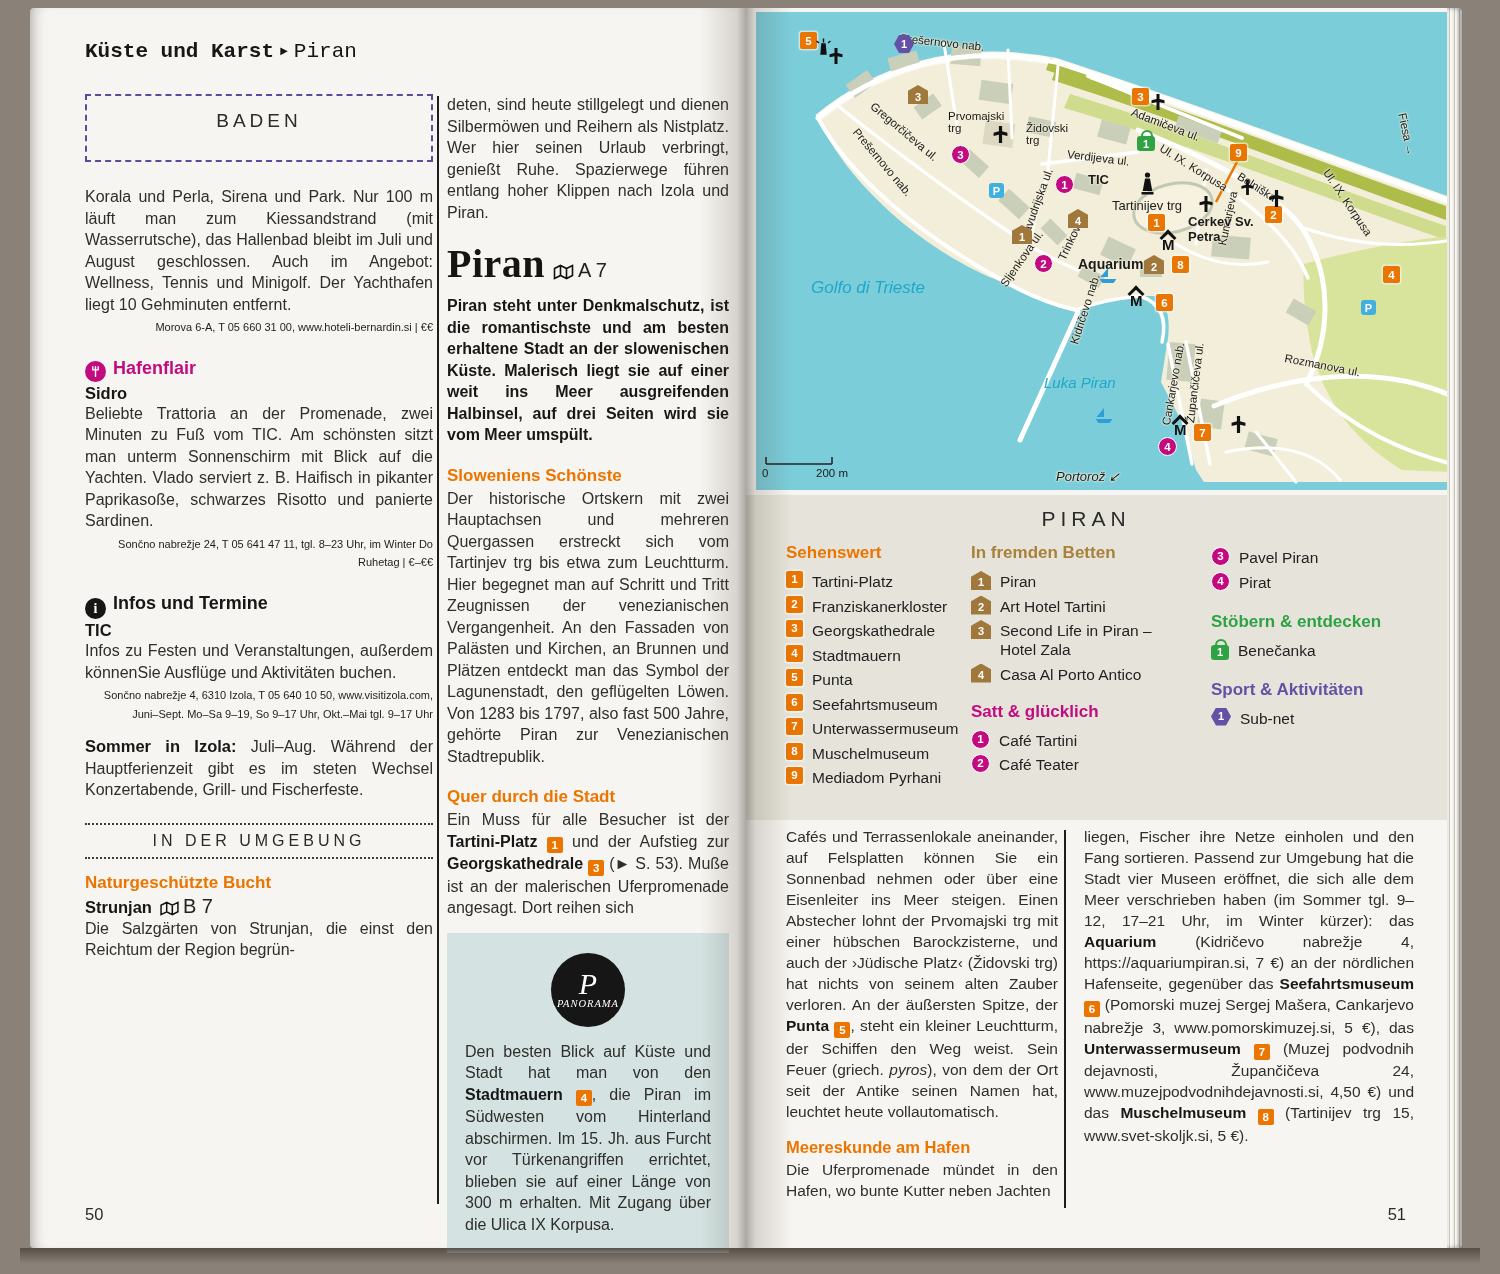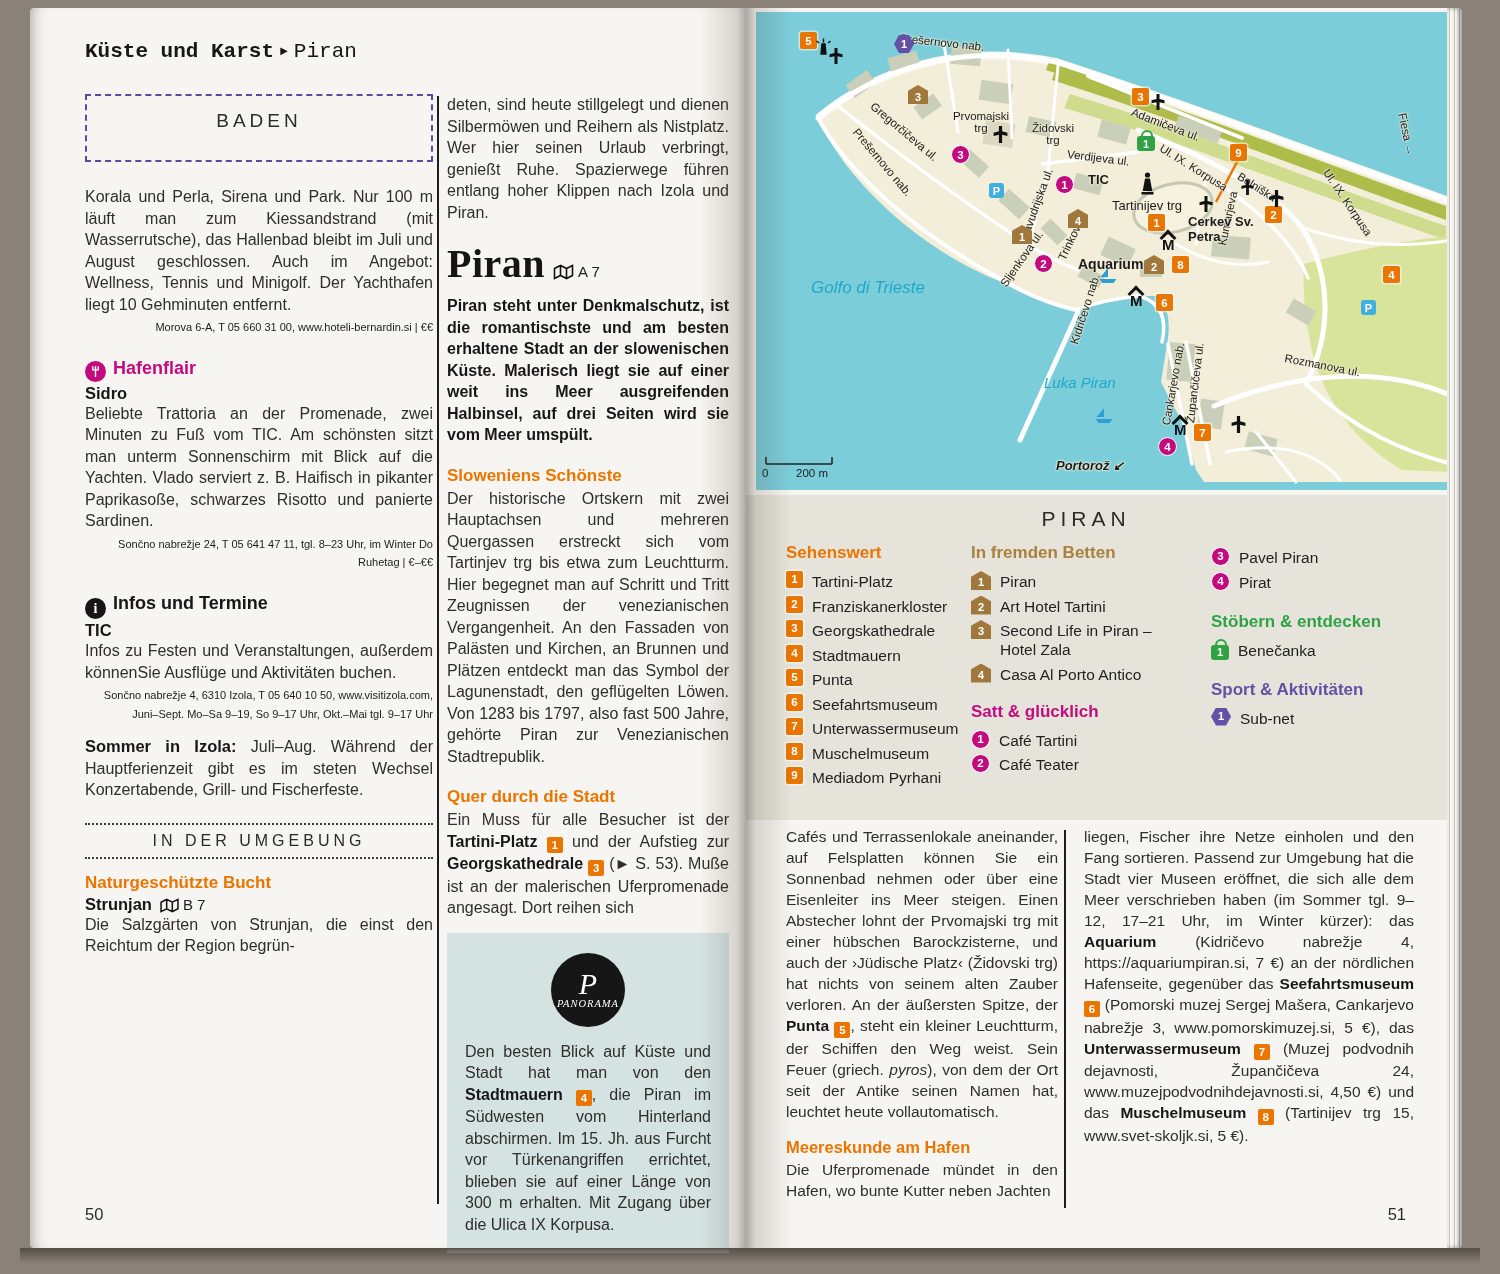--- a/index.html
+++ b/index.html
@@ -38,40 +38,40 @@
   .h-mag{color:#c30b80;font-weight:bold;font-size:18px}
   .h-blk{color:#171717;font-weight:bold;font-size:18px}
 
   .dotline{border-top:2.5px dotted #3c3c3c;height:0}
   .umg .hand{font-size:16px;margin:7px 0}
 
   .pno{position:absolute;font-size:16.5px;color:#2b2b2b;top:1197px}
 
   
   .bigtitle{font-family:"Liberation Serif",serif;font-weight:bold;font-size:40px;color:#171512;letter-spacing:.5px}
-  .mapref{font-size:15px;color:#222;font-family:"Liberation Sans",sans-serif;font-weight:normal;margin-left:8px;white-space:nowrap}
+  .mapref{font-size:20px;color:#222;font-family:"Liberation Sans",sans-serif;font-weight:normal;margin-left:8px;white-space:nowrap}
   .mapref svg{vertical-align:-3px;margin-right:4px}
 
   .intro{font-weight:bold;color:#171717}
 
   
   .bsq{display:inline-block;width:16px;height:16px;background:#ea7500;color:#fff;font-weight:bold;font-size:11.5px;line-height:16px;text-align:center;border-radius:2px;vertical-align:-2.5px;font-style:normal}
 
   
   .pan{background:#d4e3e1;padding:16px 18px 18px;margin-top:14px}
   .pan .pc{width:74px;height:74px;border-radius:50%;background:#161616;margin:4px auto 14px;display:flex;flex-direction:column;align-items:center;justify-content:center;color:#fff;font-family:"Liberation Serif",serif;font-style:italic}
   .pan .pc .p{font-size:30px;line-height:28px}
   .pan .pc .pt{font-size:10.5px;letter-spacing:1px}
 
   
   .map{position:absolute;left:10px;top:4px;width:696px;height:478px;overflow:hidden}
   .map svg.base{position:absolute;left:0;top:0}
   .ml{position:absolute;font-size:11.5px;color:#1b1b1b;white-space:nowrap;z-index:2;
       text-shadow:0 0 2px #f3eed9,0 0 2px #f3eed9,0 0 3px #f3eed9;transform-origin:0 0}
-  .ml.wrap{white-space:normal;text-align:center}
+  .ml.wrap{white-space:normal;}
   .ml.sea{color:#1fa9c9;font-style:italic;font-size:17px;text-shadow:none}
   .ml.bold{font-weight:bold;font-size:13px}
   .ml.place{font-size:13px}
   .mk{position:absolute;z-index:3;display:flex;align-items:center;justify-content:center;color:#fff;font-weight:bold;font-style:normal}
   .mk.sq{width:17px;height:17px;background:#e97502;font-size:11.5px;border-radius:2px;box-shadow:0 0 0 1.5px rgba(255,255,255,.55)}
   .mk.house{width:20px;height:19px;background:#a1783c;font-size:11px;clip-path:polygon(50% 0,100% 30%,100% 100%,0 100%,0 30%);padding-top:4px;box-sizing:border-box}
   .mk.circle{width:19px;height:19px;background:#c30b80;border-radius:50%;font-size:11.5px;border:1.5px solid #fff;box-sizing:border-box}
   .mk.bag{width:18px;height:15px;background:#2fa344;font-size:11px;border-radius:3px}
   .mk.bag::before{content:"";position:absolute;top:-6px;left:4px;width:8px;height:8px;border:2px solid #2fa344;border-bottom:none;border-radius:6px 6px 0 0}
   .mk.hex{width:20px;height:18px;background:#6450a5;font-size:11px;clip-path:polygon(25% 0,75% 0,100% 50%,75% 100%,25% 100%,0 50%)}
@@ -261,25 +261,25 @@
     <div class="ml" style="left:575px;top:155px;transform:rotate(56deg)">Ul. IX. Korpusa</div>
     <div class="ml" style="left:530px;top:340px;transform:rotate(11deg)">Rozmanova ul.</div>
     <div class="ml" style="left:404px;top:412px;transform:rotate(-80deg)">Cankarjevo nab.</div>
     <div class="ml" style="left:428px;top:410px;transform:rotate(-83deg)">Župančičeva ul.</div>
 
     <div class="ml bold" style="left:332px;top:160px">TIC</div>
     <div class="ml place" style="left:356px;top:186px">Tartinijev trg</div>
     <div class="ml bold wrap" style="left:432px;top:202px;width:78px;text-align:left">Cerkev Sv. Petra</div>
     <div class="ml bold" style="left:322px;top:244px;font-size:14px">Aquarium</div>
     <div class="ml" style="left:652px;top:100px;transform:rotate(78deg)">Fiesa →</div>
-    <div class="ml" style="left:300px;top:446px;font-weight:bold;font-style:italic;font-size:13px">Portorož ↙</div>
+    <div class="ml" style="left:300px;top:457px;font-weight:normal;font-style:italic;font-size:13px">Portorož ↙</div>
     <div class="ml sea" style="left:55px;top:266px">Golfo di Trieste</div>
     <div class="ml sea" style="left:288px;top:362px;font-size:15px">Luka Piran</div>
     <div class="ml" style="left:6px;top:455px;text-shadow:none">0</div>
-    <div class="ml" style="left:40px;top:455px;text-shadow:none">200 m</div>
+    <div class="ml" style="left:60px;top:455px;text-shadow:none">200 m</div>
 
     <span class="mk sq" style="left:392px;top:202px">1</span>
     <span class="mk sq" style="left:509px;top:194px">2</span>
     <span class="mk sq" style="left:376px;top:76px">3</span>
     <span class="mk sq" style="left:627px;top:254px">4</span>
     <span class="mk sq" style="left:44px;top:20px">5</span>
     <span class="mk sq" style="left:400px;top:282px">6</span>
     <span class="mk sq" style="left:438px;top:412px">7</span>
     <span class="mk sq" style="left:416px;top:244px">8</span>
     <span class="mk sq" style="left:474px;top:132px">9</span>

